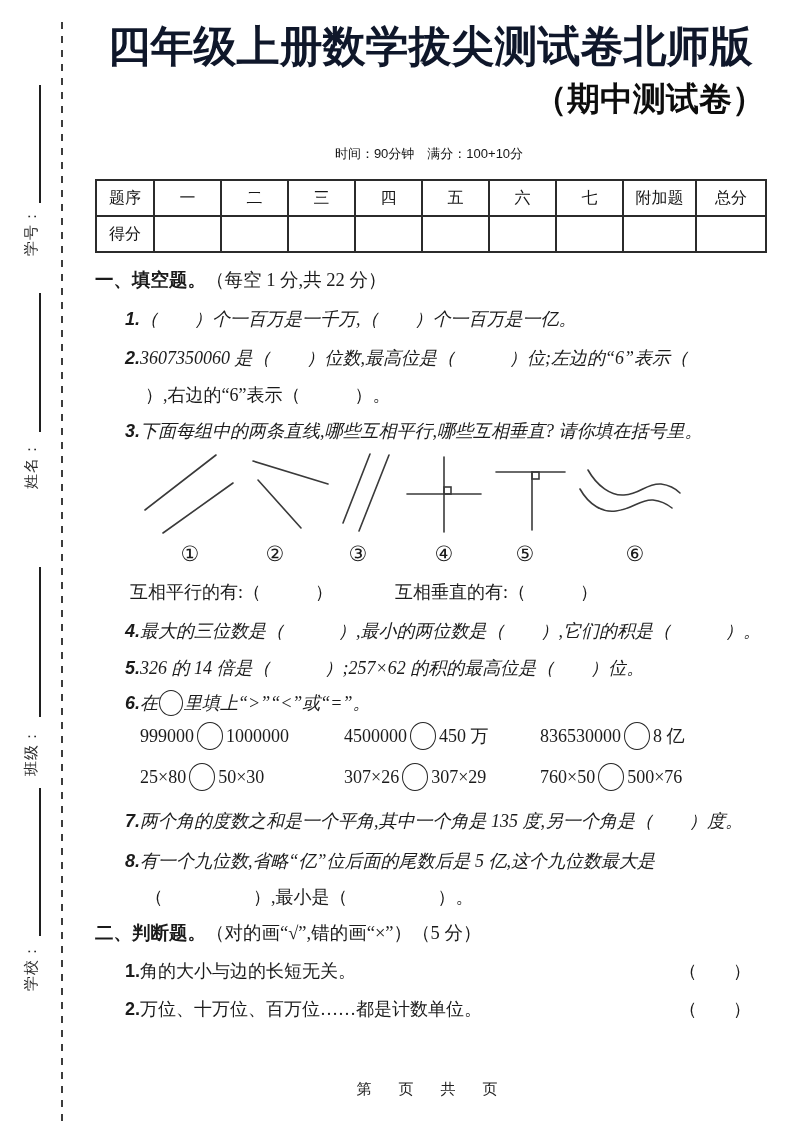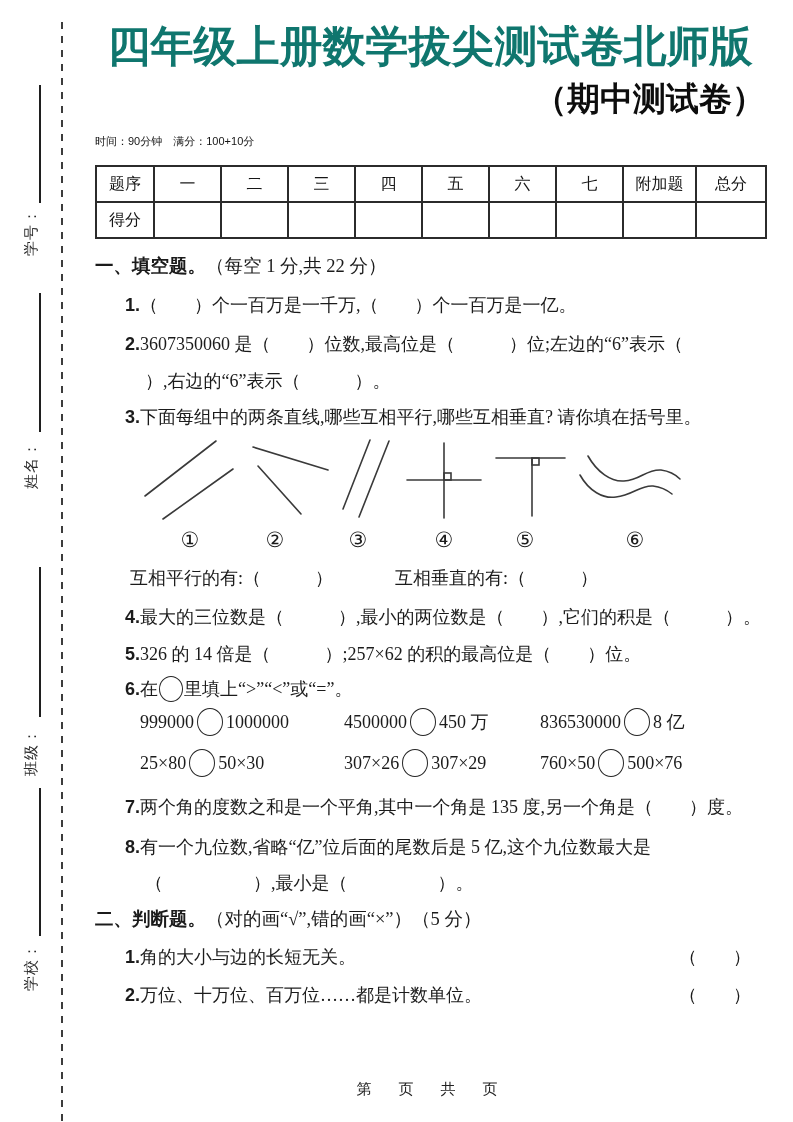--- a/index.html
+++ b/index.html
@@ -28,42 +28,42 @@
   .vlabel.v1 { top:222px; }
   .vlabel.v2 { top:455px; }
   .vlabel.v3 { top:742px; }
   .vlabel.v4 { top:957px; }
 
   
   .main { position:absolute; left:95px; top:0; width:670px; height:1122px; }
 
   .title {
     margin-top:22px; text-align:center; font-size:43px; line-height:1.12;
-    font-weight:bold; font-family:"Liberation Sans", sans-serif; color:#0f766e;
+    font-weight:bold; font-family:"Liberation Sans", sans-serif; color:#0f172a;
   }
   .subtitle {
     margin-top:11px; text-align:right; font-size:33px; line-height:1.1;
     font-weight:bold; font-family:"Liberation Sans", sans-serif; color:#0d0d0d;
   }
   .meta {
-    margin-top:17px; text-align:left; font-size:11px;
+    margin-top:28px; text-align:center; font-size:13px;
     font-family:"Liberation Sans", sans-serif; color:#141414; padding-right:2px;
   }
 
   table.score { border-collapse:collapse; table-layout:fixed; width:670px; margin-top:16px; }
   table.score td {
     border:2px solid #2b2b2b; height:36px; text-align:center;
     font-size:16px; color:#161616; overflow:hidden;
   }
 
   .sec-head { margin-top:14px; font-size:18.5px; line-height:25px; }
   .sec-head .t { font-weight:bold; font-family:"Liberation Sans", sans-serif; }
   .sec-head .n { font-family:"Liberation Serif", serif; }
 
-  .q { padding-left:30px; margin-top:13px; font-size:18px; line-height:26px; }
+  .q { padding-left:30px; margin-top:13px; font-size:18px; line-height:26px;font-style:italic; }
   .q .num { font-weight:bold; font-family:"Liberation Sans", sans-serif; }
   .qcont { padding-left:50px; margin-top:11px; font-size:18px; line-height:26px; }
 
   
   .figwrap { position:relative; width:670px; height:126px; margin-top:0; }
   .figwrap svg { position:absolute; left:0; top:0; }
   .figlabel {
     position:absolute; top:98px; width:30px; text-align:center;
     font-size:21px; color:#1b1b1b;
   }

